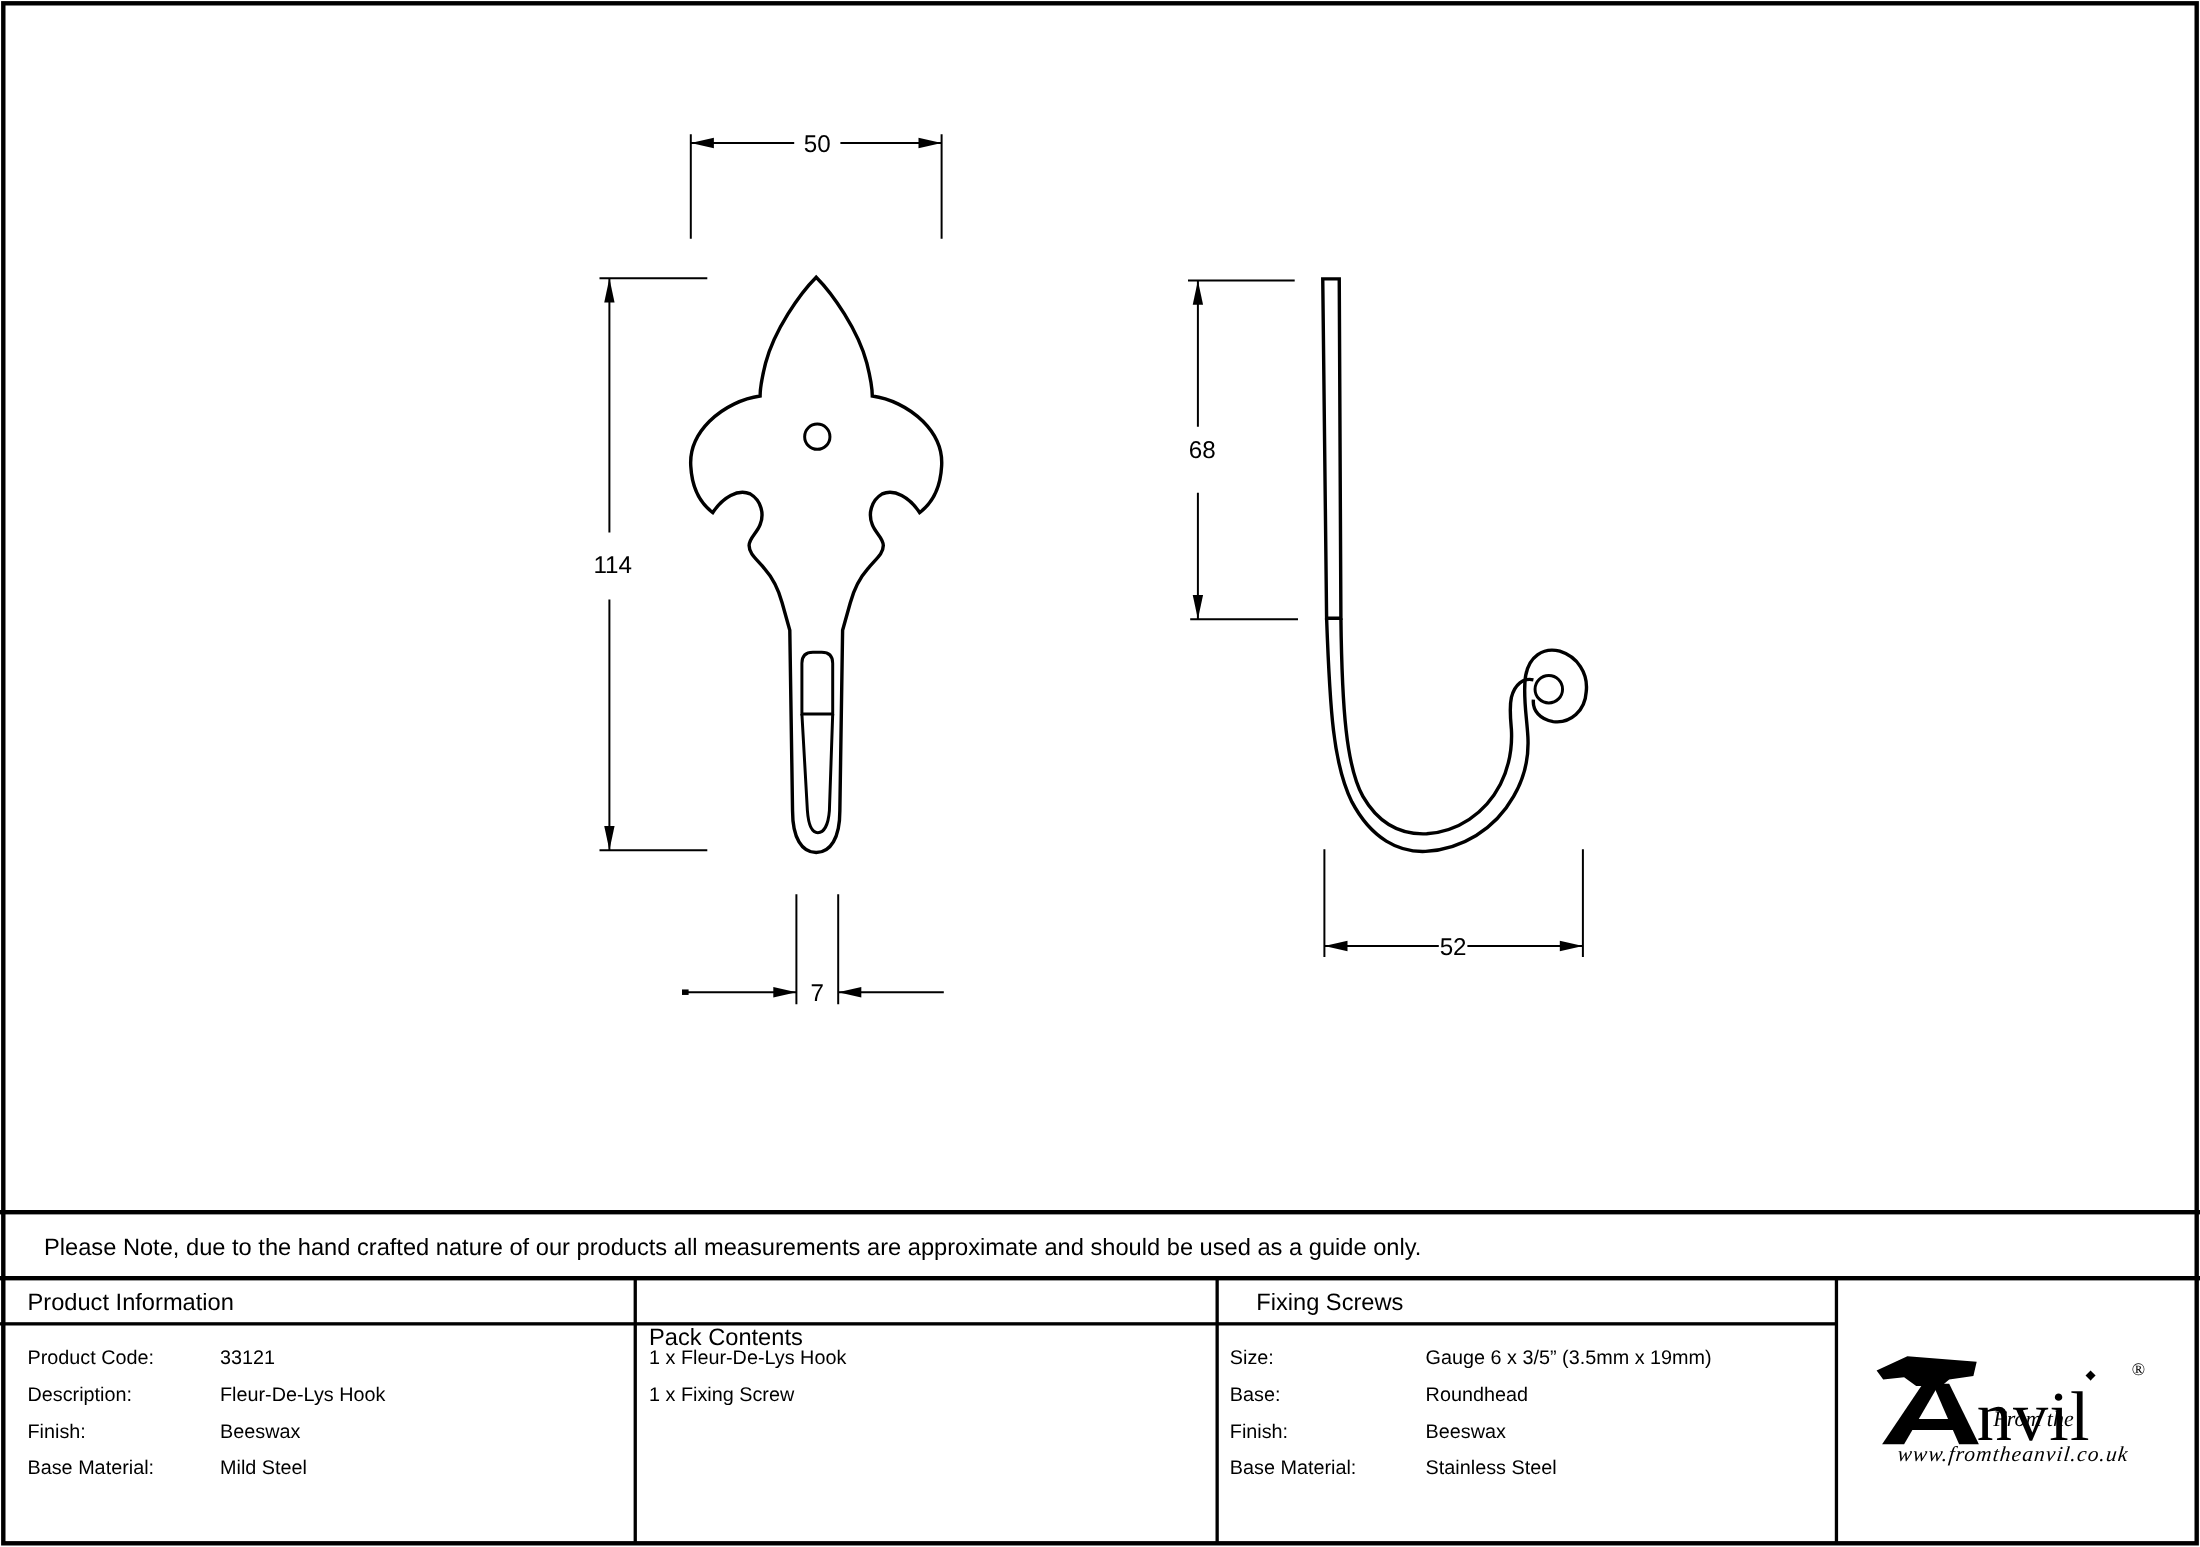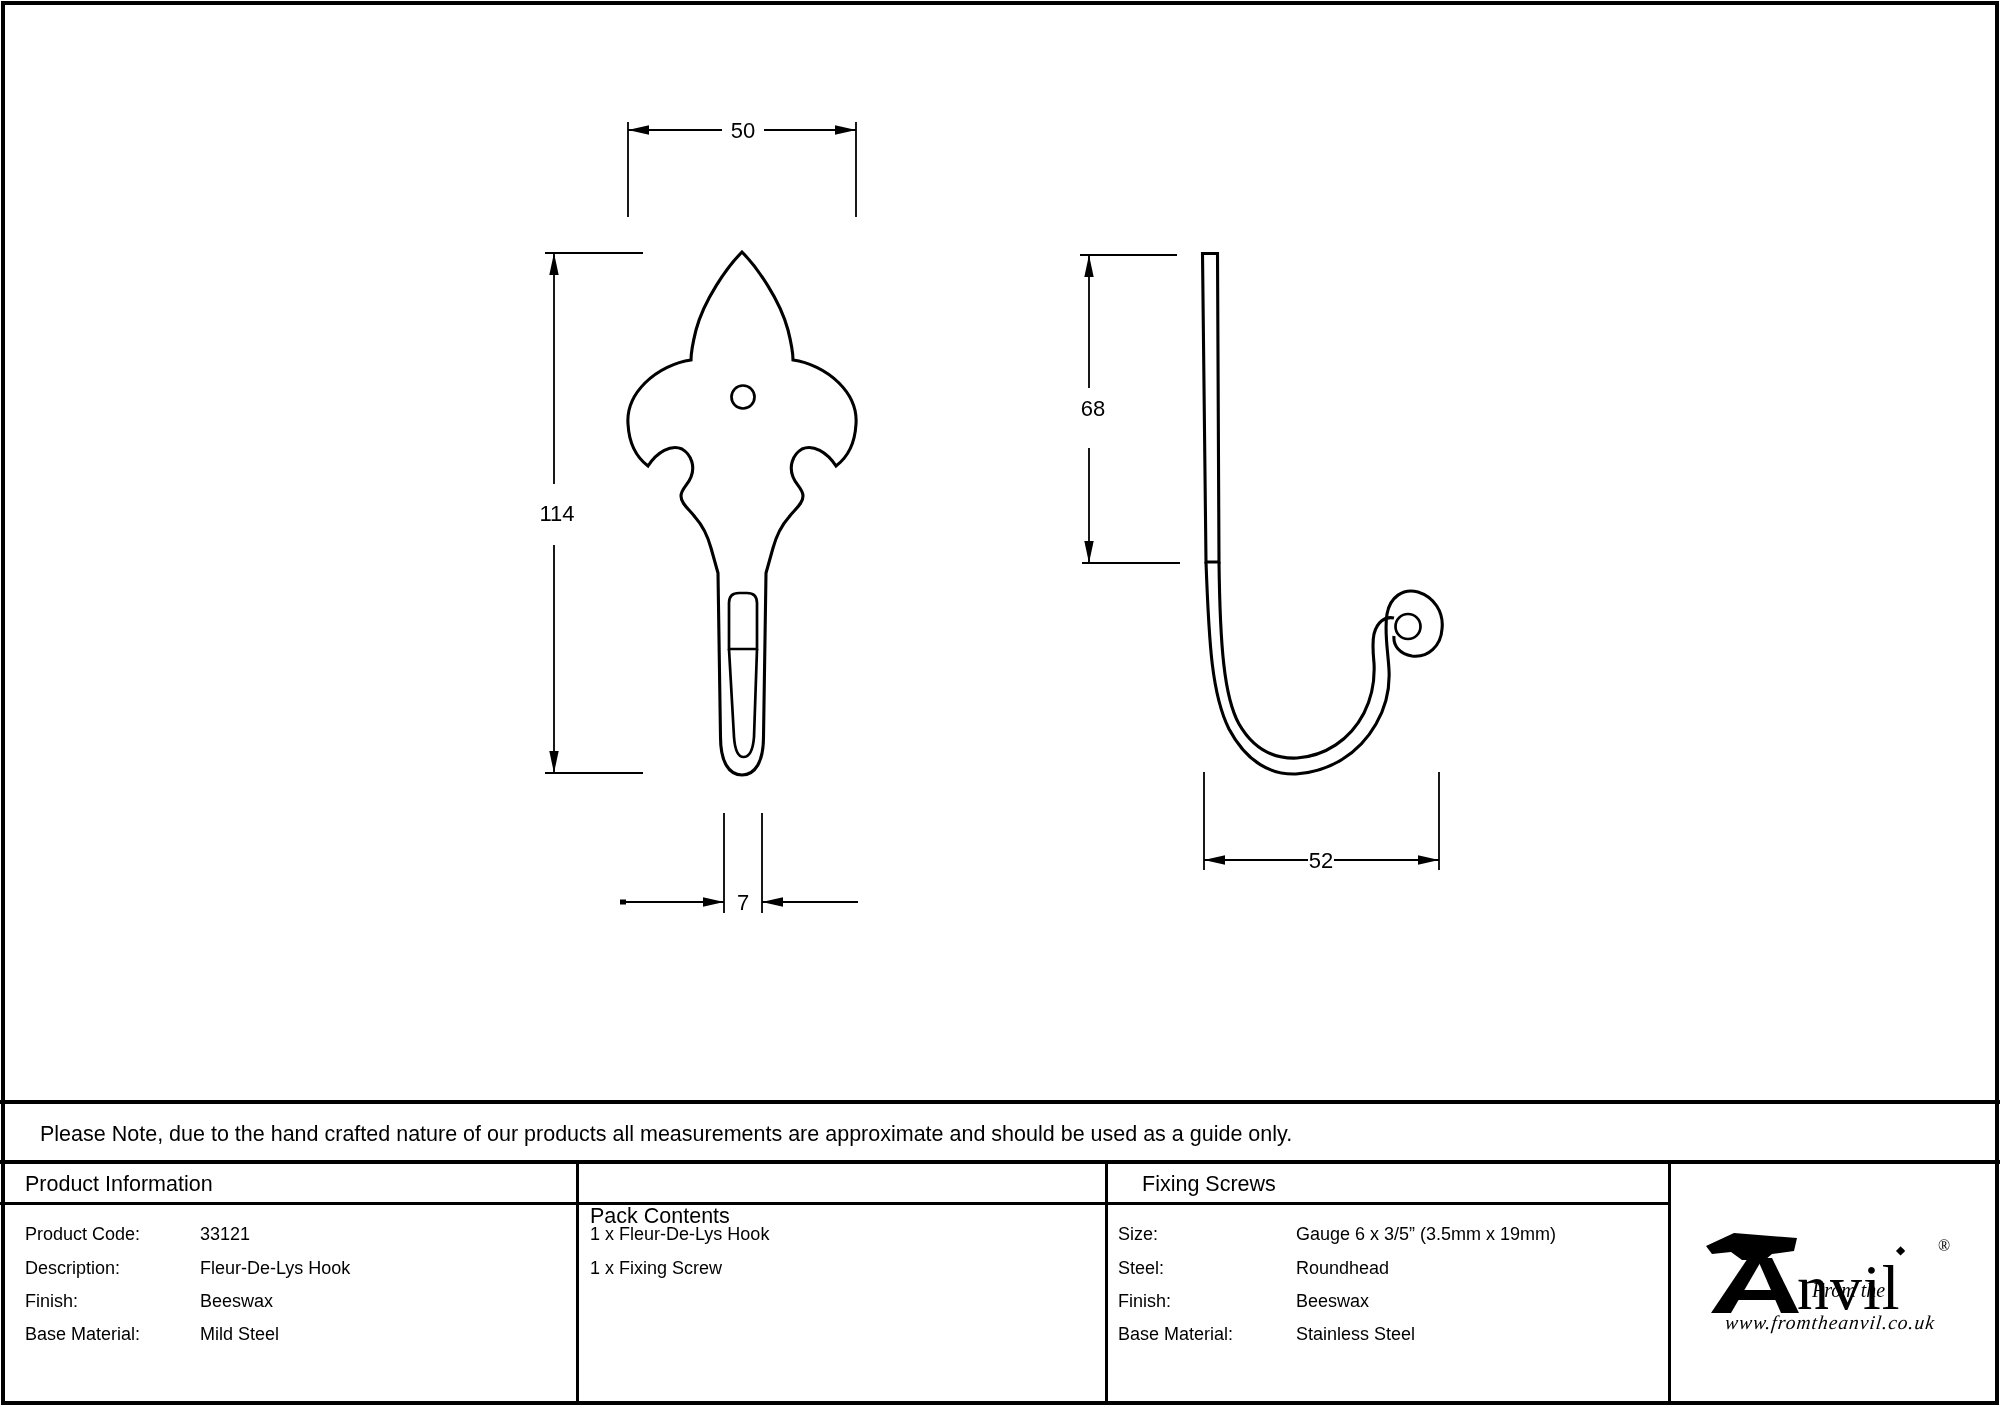--- a/index.html
+++ b/index.html
@@ -199,21 +199,21 @@
   </div>
   <div class="trow" style="left:590px;top:1258px;justify-content:center;">
     <span>1 x Fixing Screw</span>
   </div>
 
   <div class="trow" style="left:1118px;top:1224px;">
     <span class="lbl" style="width:178px;">Size:</span>
     <span class="val">Gauge 6 x 3/5” (3.5mm x 19mm)</span>
   </div>
   <div class="trow" style="left:1118px;top:1258px;">
-    <span class="lbl" style="width:178px;">Steel:</span>
+    <span class="lbl" style="width:178px;">Base:</span>
     <span class="val">Roundhead</span>
   </div>
   <div class="trow" style="left:1118px;top:1291px;">
     <span class="lbl" style="width:178px;">Finish:</span>
     <span class="val">Beeswax</span>
   </div>
   <div class="trow" style="left:1118px;top:1324px;">
     <span class="lbl" style="width:178px;">Base Material:</span>
     <span class="val">Stainless Steel</span>
   </div>

